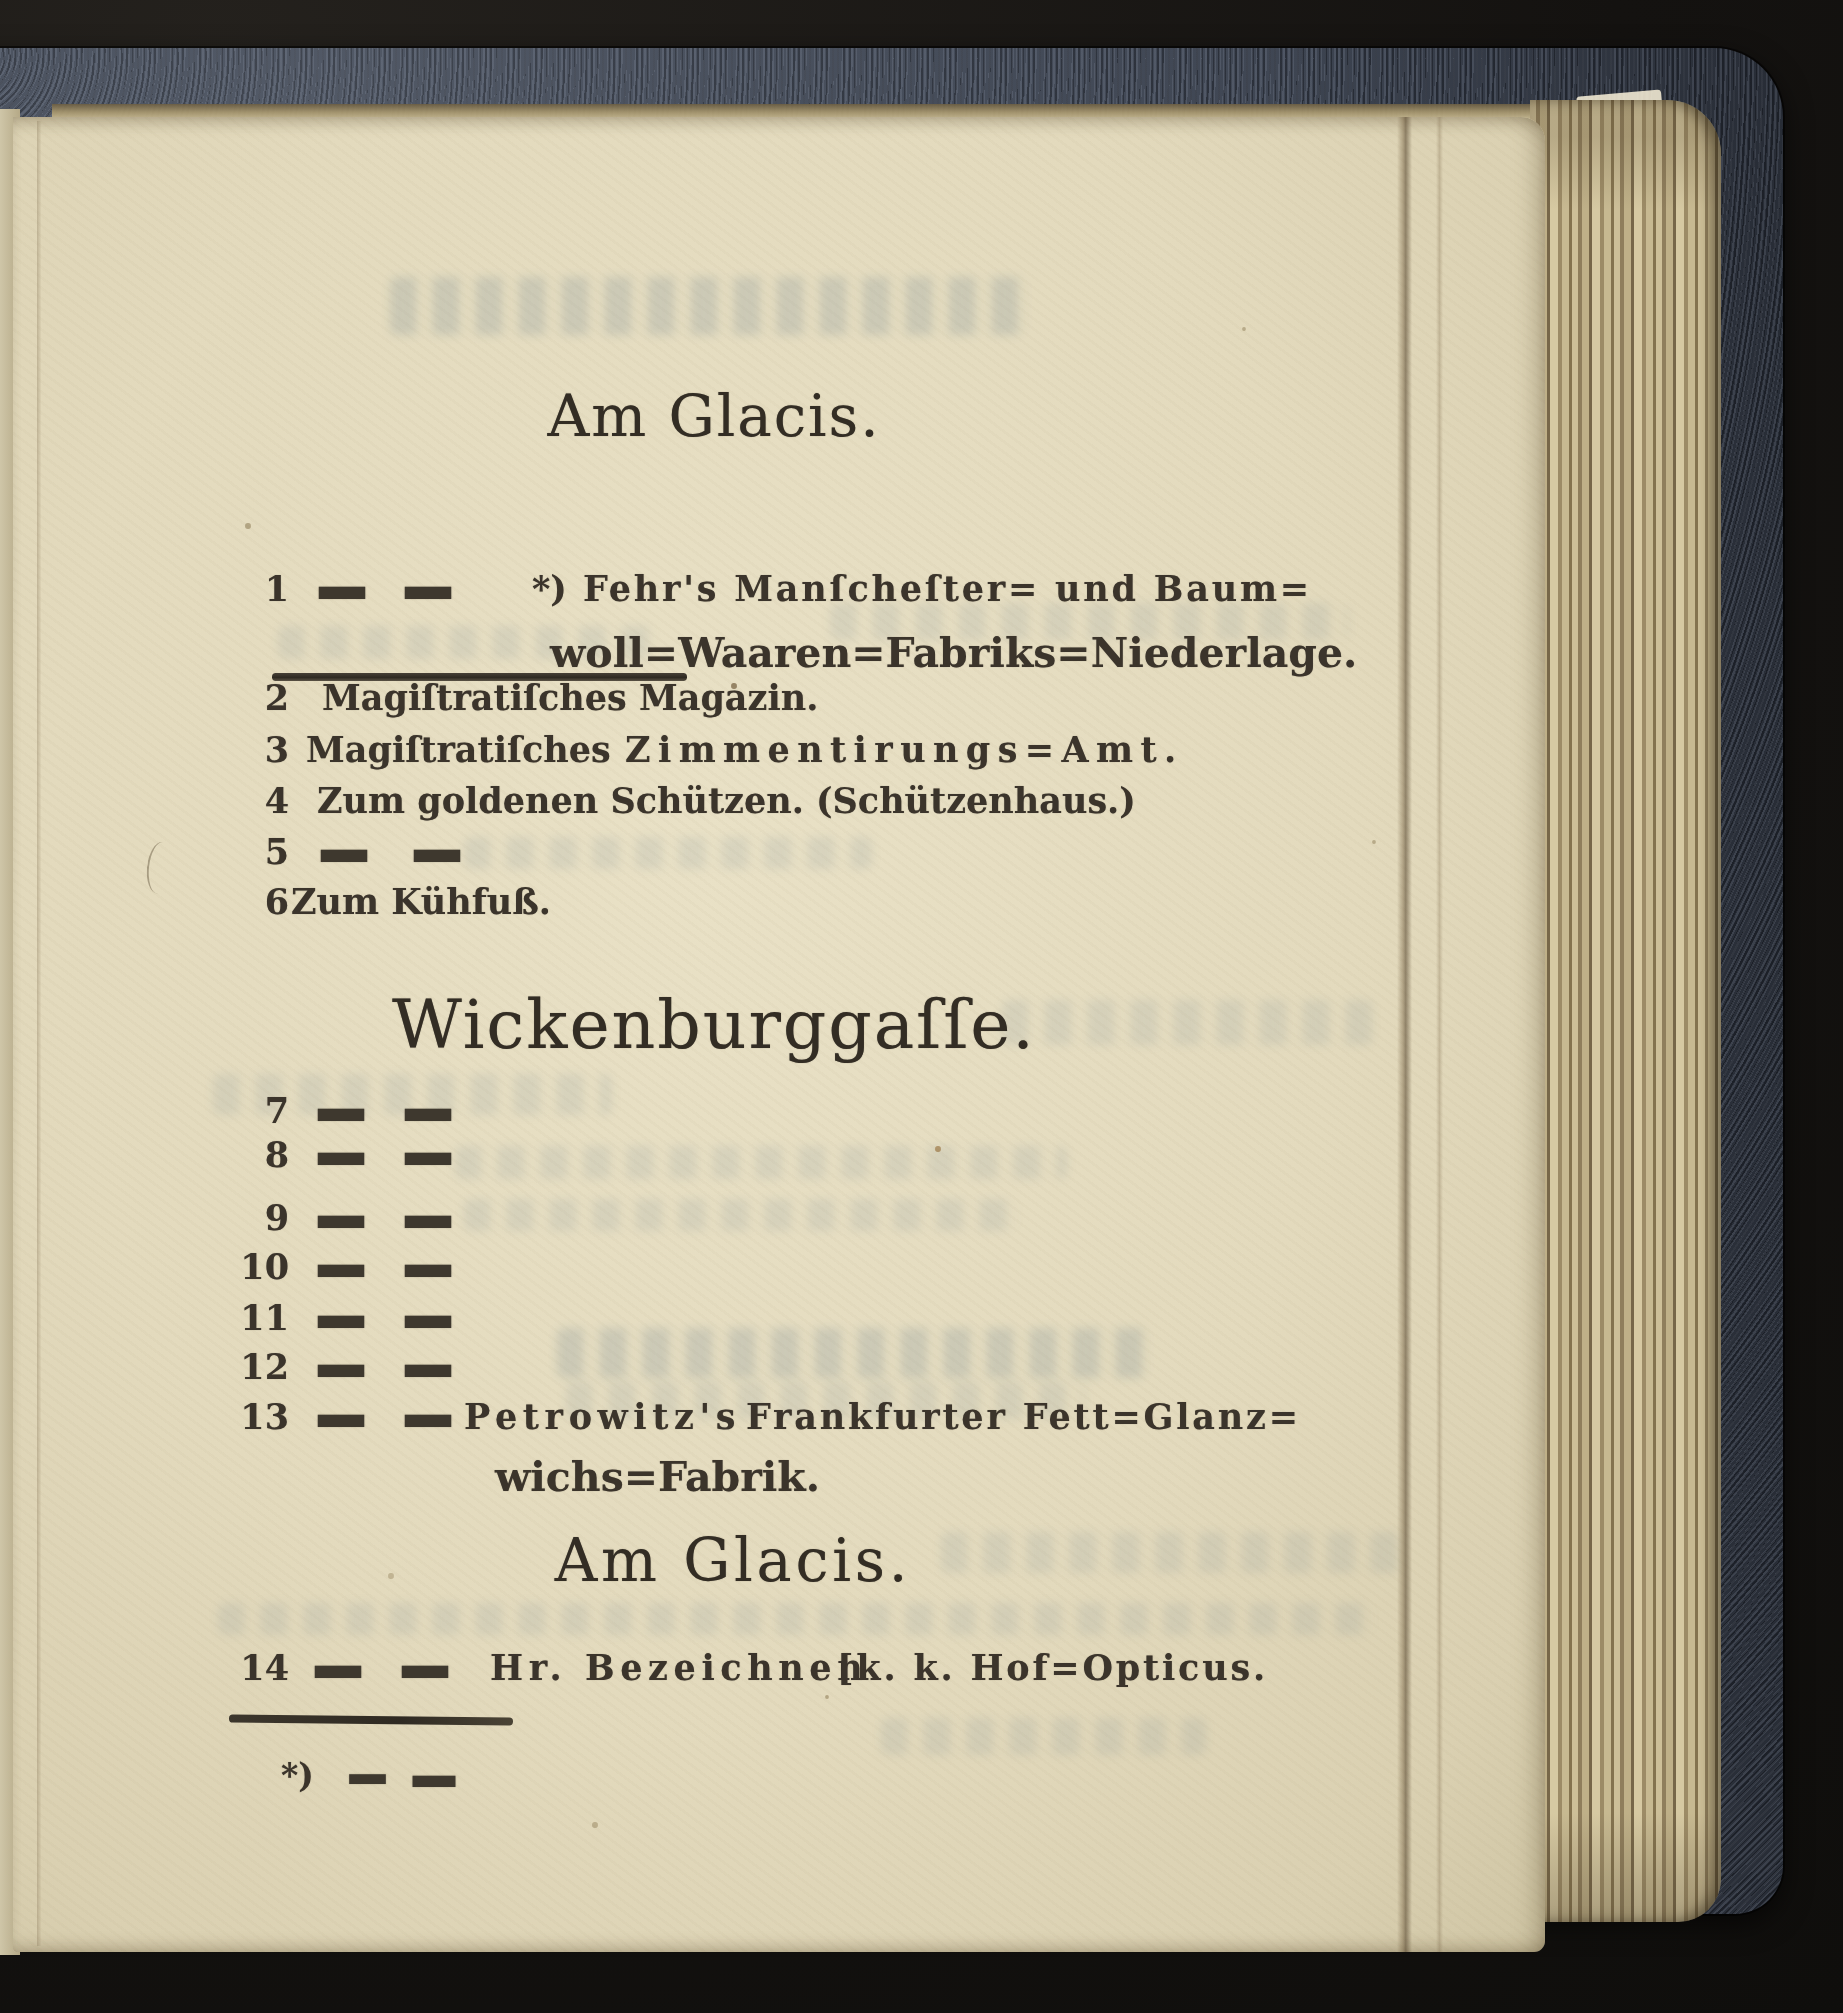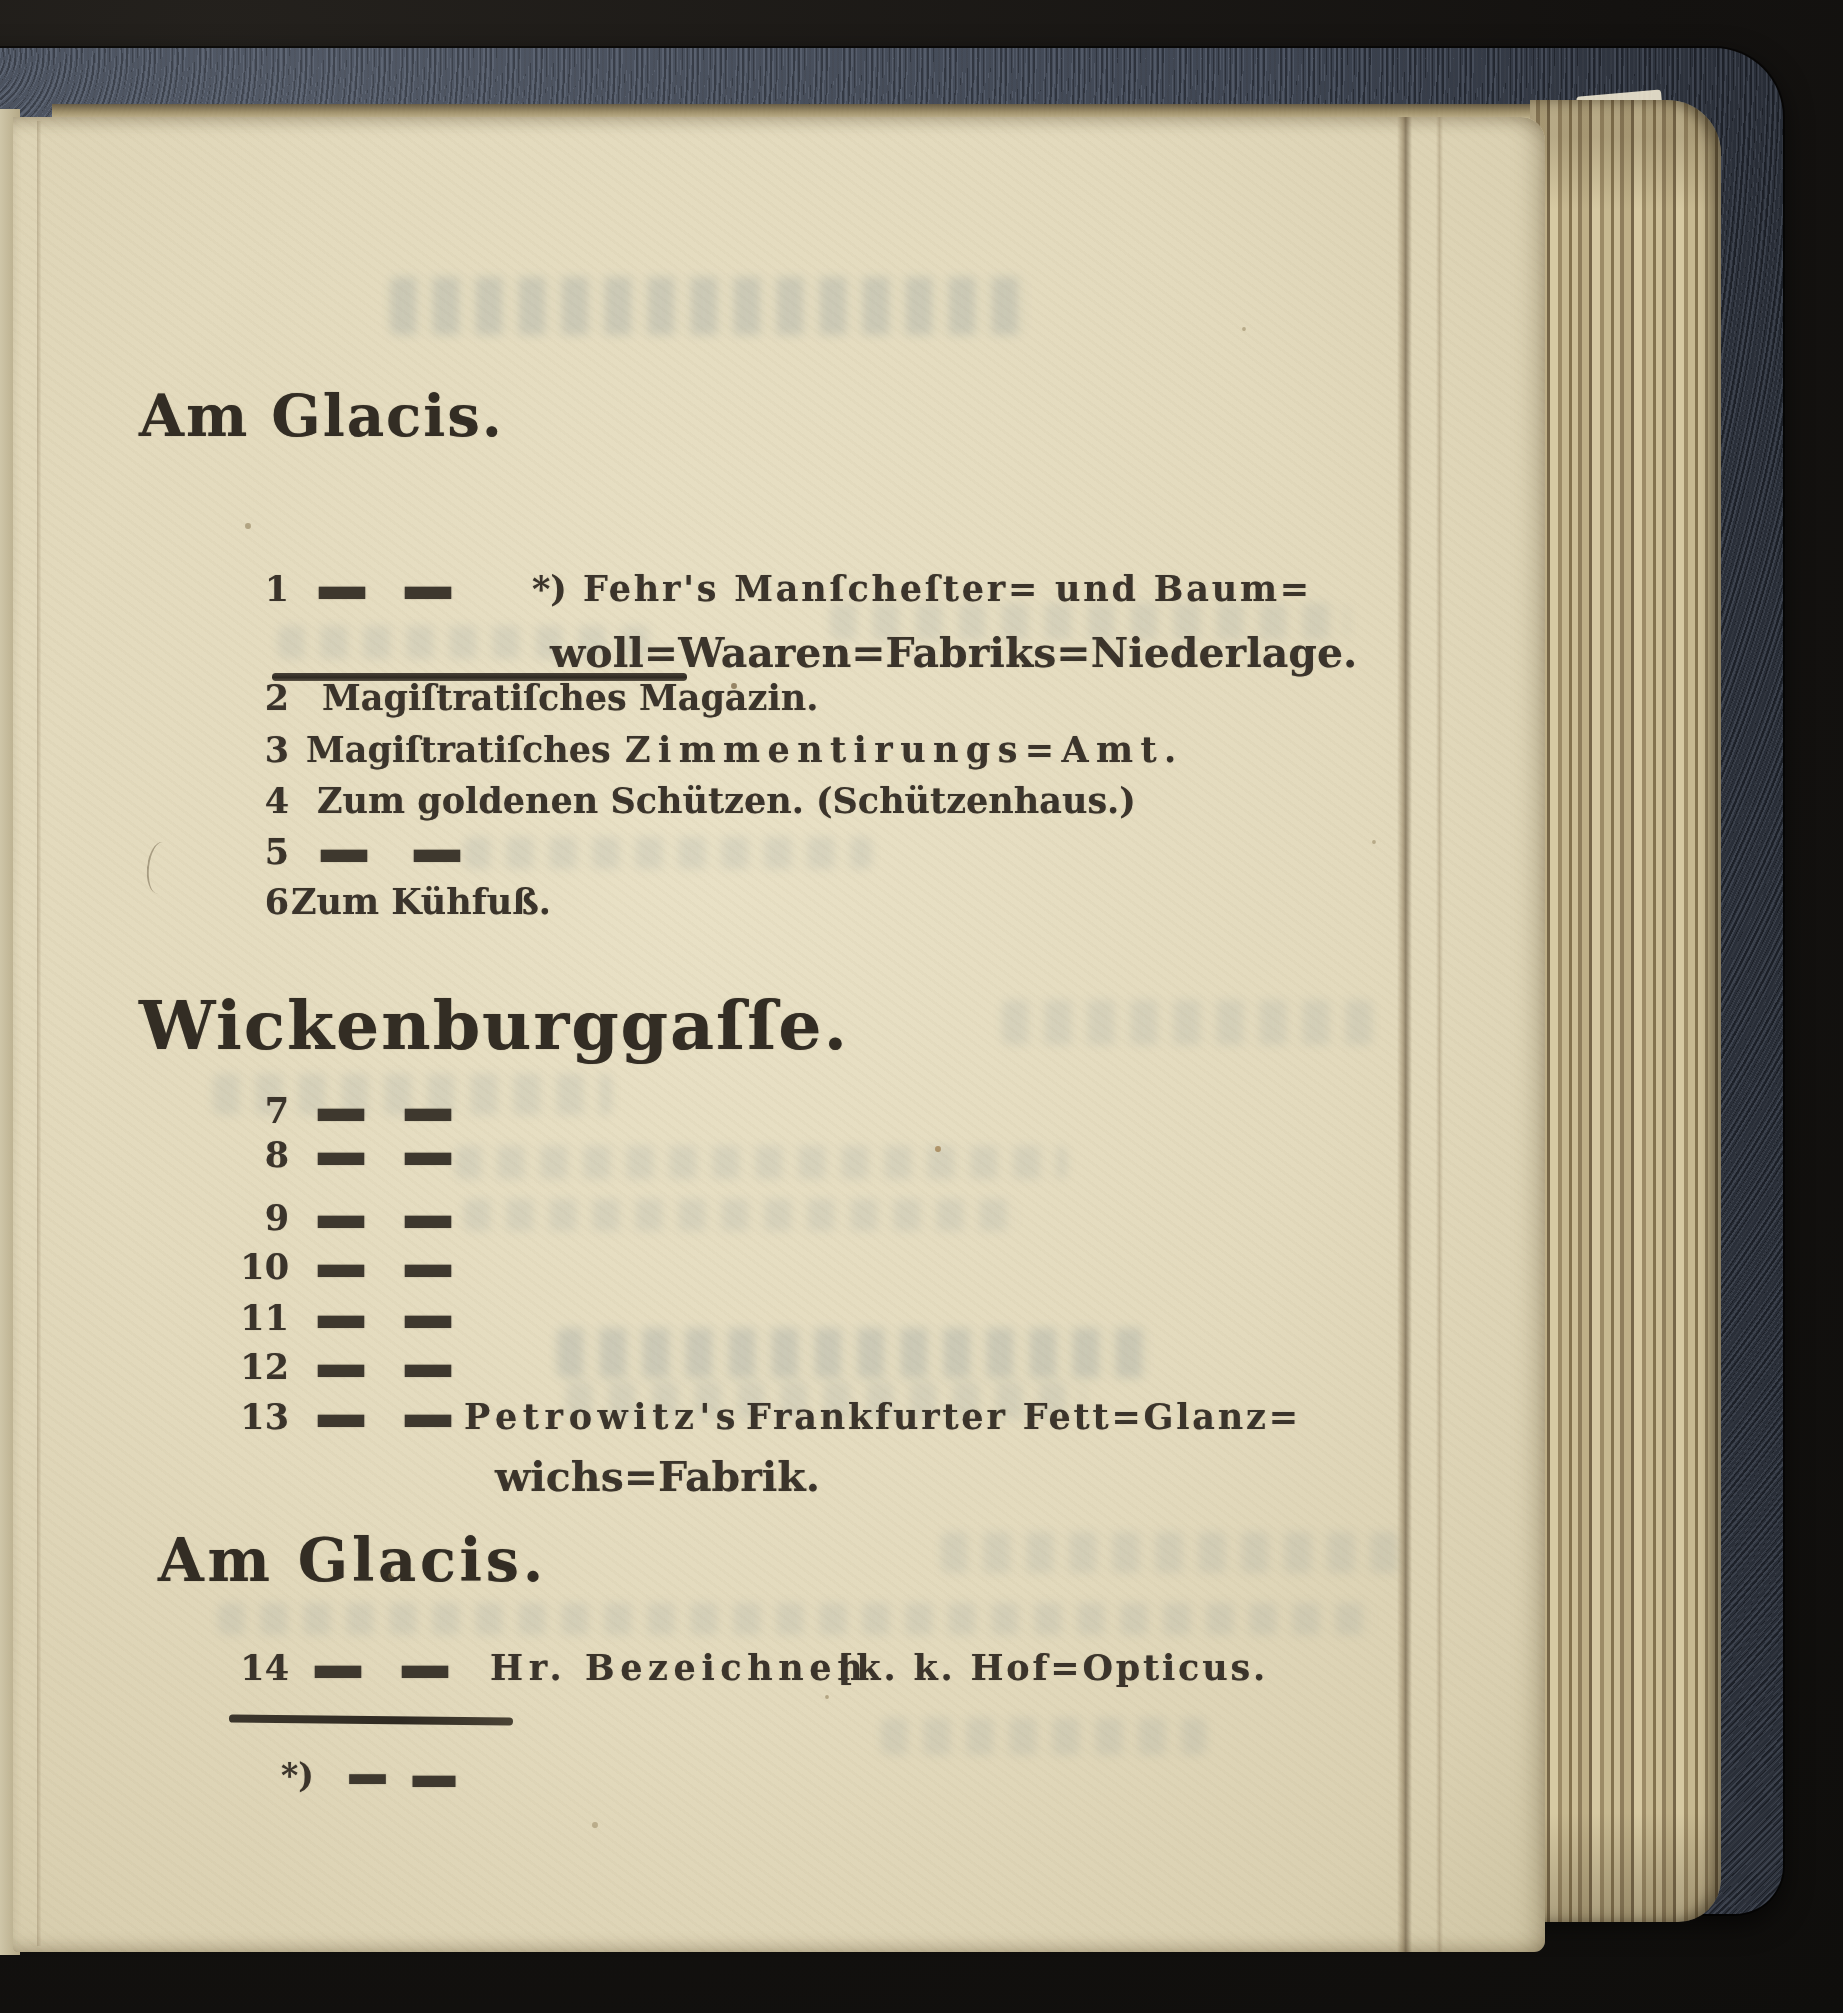--- a/index.html
+++ b/index.html
@@ -82,22 +82,22 @@
     transform:rotate(6deg);
   }
   
   .ghost{
     position:absolute;border-radius:7.4px;filter:blur(4.6px);opacity:.5;
     background:repeating-linear-gradient(90deg, rgba(122,140,148,.30) 0 26px, rgba(122,140,148,.02) 26px 43px);
   }
   .ghost.strong{opacity:.8;}
   
   .h{
-    position:absolute;left:126px;width:1150px;text-align:left;
-    font-weight:700;color:#332d24;letter-spacing:1.9px;
+    position:absolute;left:126px;width:1150px;text-align:center;
+    font-weight:400;color:#332d24;letter-spacing:1.9px;
     text-shadow:0 0 0.9px rgba(51,45,36,.55);
   }
   .colhead{
     position:absolute;left:264px;top:479px;font-size:35px;font-weight:700;letter-spacing:1.9px;
     color:#3a332a;text-shadow:0 0 0.9px rgba(51,45,36,.5);
   }
   .colrule{
     position:absolute;left:259px;top:556px;width:415px;height:8.3px;
     background:linear-gradient(180deg,#474036,#2f2a22 55%,#5a5244);border-radius:3.7px;
   }

